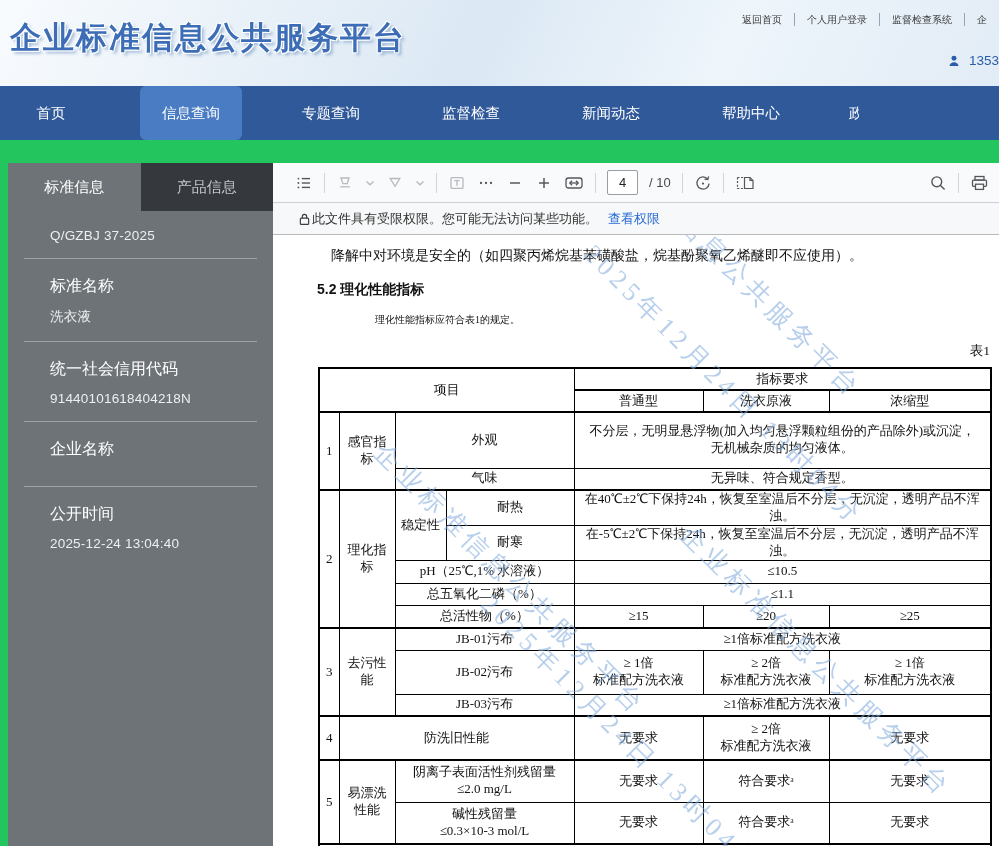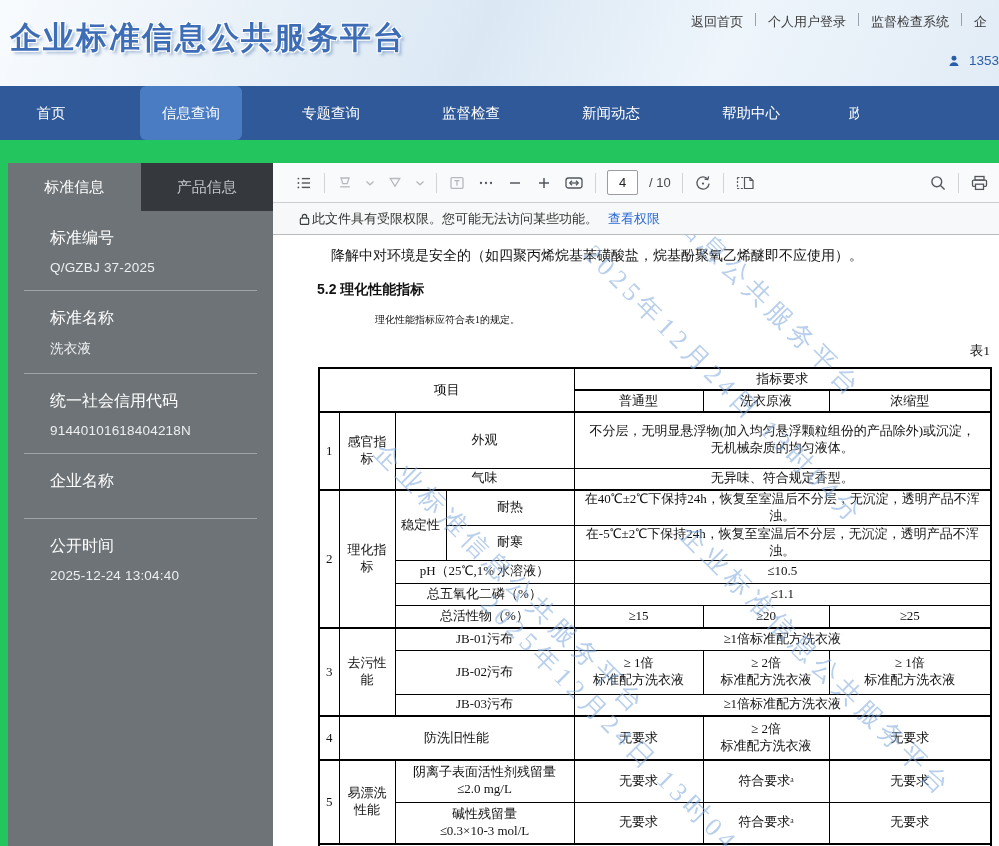--- a/index.html
+++ b/index.html
@@ -6,21 +6,21 @@
   html,body { width:999px; height:846px; overflow:hidden; background:#fff;
     font-family:"Liberation Sans", sans-serif; }
 
   
   .header { position:relative; height:86px;
     background:linear-gradient(115deg,#f8fbfe 0%,#e9f1f8 25%,#dbe8f4 48%,#eef5fb 72%,#e2ecf6 100%); }
   .logo { position:absolute; left:10px; top:17px; font-size:31px; font-weight:bold;
     color:#3c6db6; letter-spacing:2px; font-family:"DejaVu Sans",sans-serif;
     text-shadow:-1px -1px 0 #fff,1px -1px 0 #fff,-1px 1px 0 #fff,1px 1px 0 #fff,3px 3px 3px rgba(90,130,180,.5); }
   .header-links { position:absolute; top:13px; right:0; display:flex; align-items:flex-start;
-    font-size:13px; color:#3a3a3a; white-space:nowrap; }
+    font-size:10px; color:#3a3a3a; white-space:nowrap; }
   .header-links .hlink { padding:0 12px; cursor:pointer; }
   .header-links .sep { width:1px; height:13px; background:#9aa3ad; }
   .user-count { position:absolute; top:53px; right:0; display:flex; align-items:center; gap:8px;
     color:#2a5da8; font-size:13.5px; }
 
   
   .nav { height:54px; background:#30599a; display:flex; overflow:hidden; }
   .nav-item { width:102px; margin-right:38px; display:flex; align-items:center; justify-content:center;
     color:#fff; font-size:14.5px; cursor:pointer; flex-shrink:0; }
   .nav-item.active { background:#4a7cc3;border-radius:6px; }
@@ -113,21 +113,20 @@
 
 <div class="content">
 
   <div class="sidebar">
     <div class="side-tabs">
       <div class="side-tab on">标准信息</div>
       <div class="side-tab off">产品信息</div>
     </div>
 
     <div class="side-section">
-      <div class="side-label">标准编号</div>
       <div class="side-value">Q/GZBJ 37-2025</div>
     </div>
     <div class="side-divider"></div>
 
     <div class="side-section">
       <div class="side-label">标准名称</div>
       <div class="side-value">洗衣液</div>
     </div>
     <div class="side-divider"></div>
 

